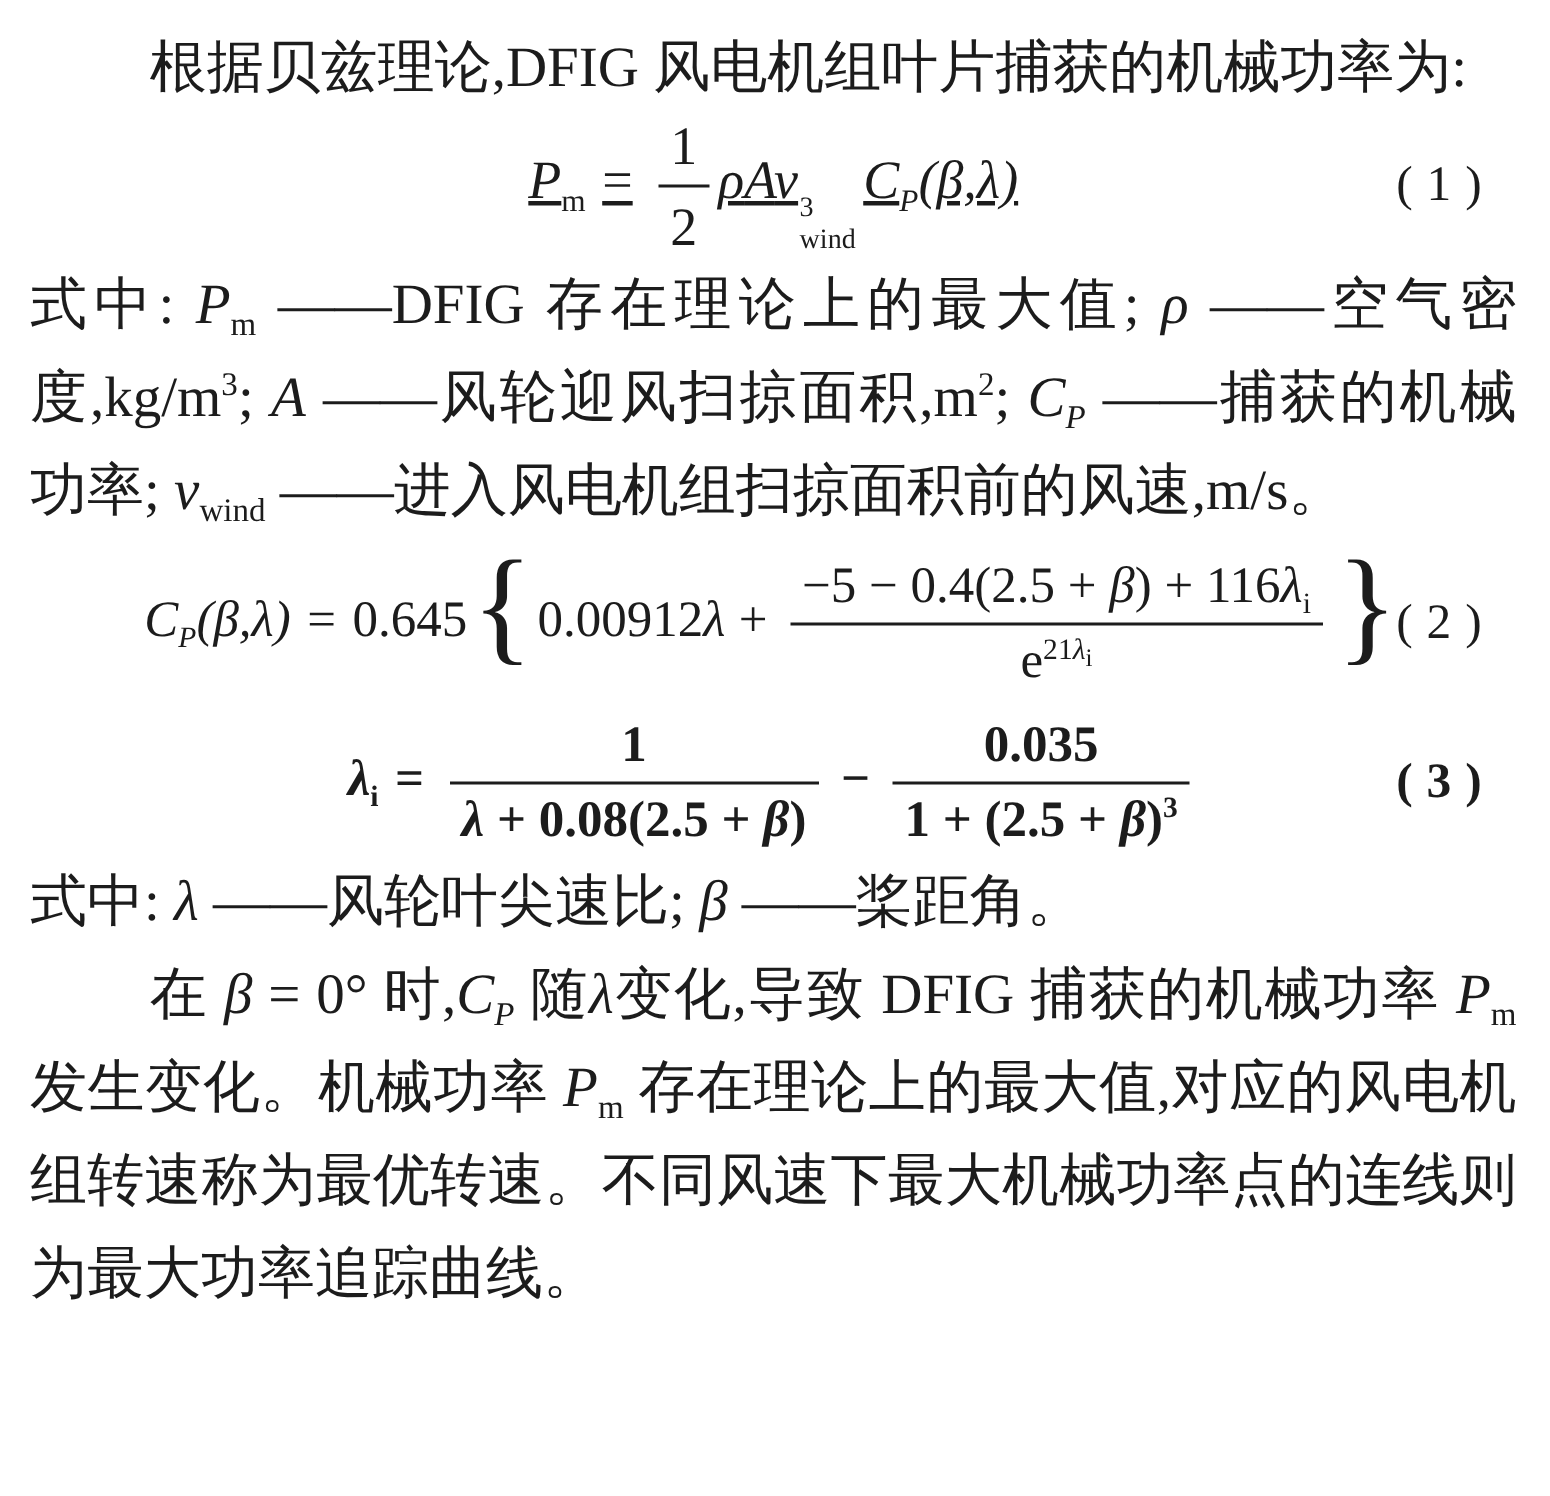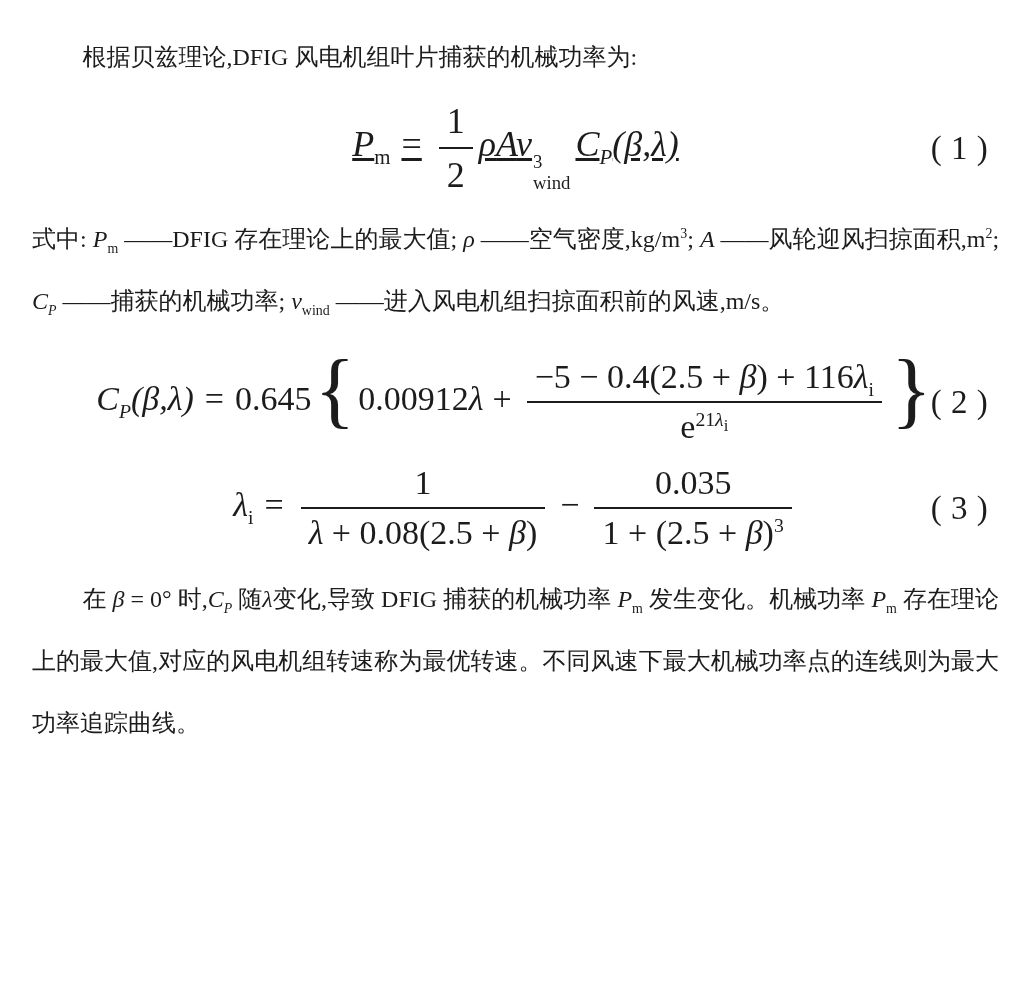--- a/index.html
+++ b/index.html
@@ -8,40 +8,40 @@
     width: 1033px;
     height: 997px;
     box-sizing: border-box;
     padding: 14px 22px 0 20px;
     background: #ffffff;
     color: #1c1c1c;
     font-family: "Liberation Serif", "DejaVu Serif", serif;
     overflow: hidden;
   }
   .para {
-    font-size: 24px;
+    font-size: 38px;
     line-height: 62px;
-    margin: 12px;
+    margin: 0;
     text-align: justify;
   }
   .indent { text-indent: 2.1em; }
   .mvar { font-style: italic; }
   sub.msub { font-size: 0.58em; line-height: 0; }
   sup.msup { font-size: 0.58em; line-height: 0; }
   sup.msup sub.msub { font-size: 0.85em; }
   .eqrow {
     position: relative;
     display: flex;
     align-items: center;
     justify-content: center;
     margin: 0;
   }
   .eq1 { min-height: 94px; font-size: 36px; text-decoration: underline; }
   .eq2 { min-height: 116px; font-size: 34px; align-items: center; }
-  .eq3 { min-height: 96px; font-size: 34px; }
+  .eq3 { min-height: 96px; font-size: 34px; font-weight: bold; }
   .eqcontent { display: inline-block; white-space: nowrap; }
   .eqnum {
     position: absolute;
     right: 14px;
     top: 50%;
     transform: translateY(-50%);
     font-size: 33px;
     letter-spacing: 0.28em;
     font-style: normal;
   }
@@ -103,16 +103,21 @@
   <div class="eqrow eq2">
     <span class="eqcontent"><span class="mvar">C</span><sub class="msub mvar">P</sub><span class="mvar">(β,λ)</span><span class="mrel">=</span><span>0.645</span><span class="bigbrace">{</span><span>0.00912</span><span class="mvar">λ</span><span class="mop">+</span><span class="frac"><span class="num"><span>−5 − 0.4(2.5 + </span><span class="mvar">β</span><span>) + 116</span><span class="mvar">λ</span><sub class="msub">i</sub></span><span class="den"><span>e</span><sup class="msup"><span>21</span><span class="mvar">λ</span><sub class="msub">i</sub></sup></span></span><span class="bigbrace">}</span></span>
     <span class="eqnum">(2)</span>
   </div>
 
   <div class="eqrow eq3">
     <span class="eqcontent"><span class="mvar">λ</span><sub class="msub">i</sub><span class="mrel">=</span><span class="frac"><span class="num">1</span><span class="den"><span class="mvar">λ</span><span> + 0.08(2.5 + </span><span class="mvar">β</span><span>)</span></span></span><span class="mop">−</span><span class="frac"><span class="num">0.035</span><span class="den"><span>1 + (2.5 + </span><span class="mvar">β</span><span>)</span><sup class="msup">3</sup></span></span></span>
     <span class="eqnum">(3)</span>
   </div>
 
+  <p class="para"><span>式中:</span>
+    <span class="mvar">λ</span>
+    <span>——风轮叶尖速比;</span>
+    <span class="mvar">β</span>
+    <span>——桨距角。</span></p>
 
   <p class="para indent"><span>在 </span><span class="mvar">β</span><span> = 0° </span><span>时,</span><span class="mvar">C</span><sub class="msub mvar">P</sub><span> 随</span><span class="mvar">λ</span><span>变化,导致 DFIG 捕获的机械功率 </span><span class="mvar">P</span><sub class="msub">m</sub><span> 发生变化。机械功率 </span><span class="mvar">P</span><sub class="msub">m</sub><span> 存在理论上的最大值,对应的风电机组转速称为最优转速。不同风速下最大机械功率点的连线则为最大功率追踪曲线。</span></p>
 
 </div>
 
 </body></html>

